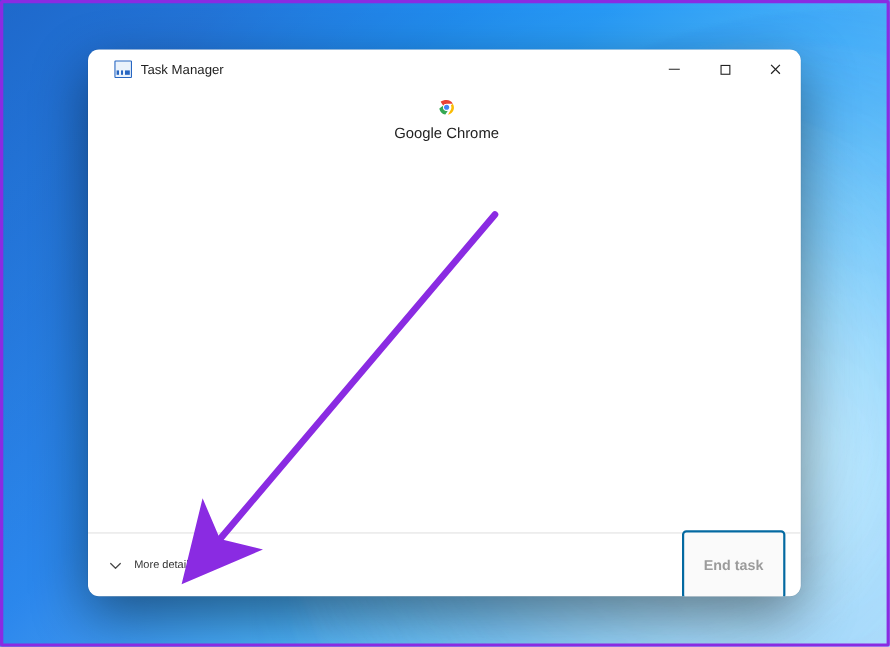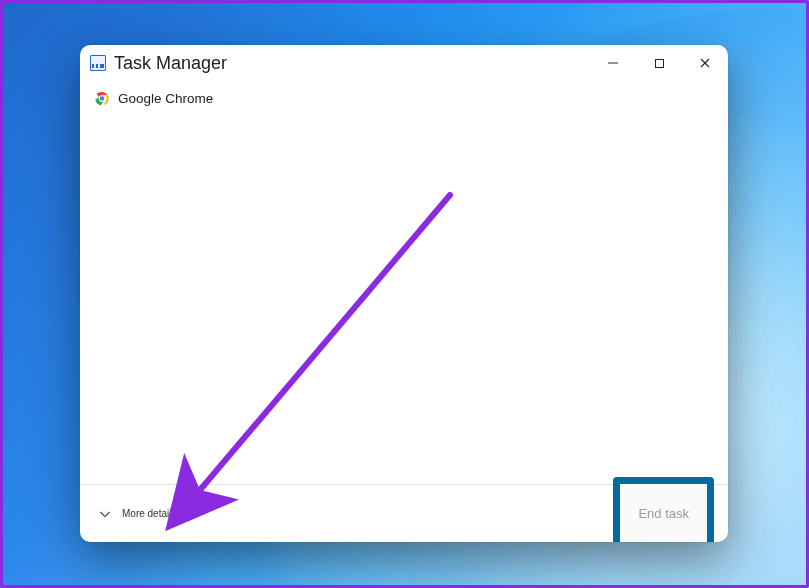--- a/index.html
+++ b/index.html
@@ -33,55 +33,55 @@
       position: absolute;
       left: 80px; top: 45px;
       width: 648px; height: 497px;
       background: #ffffff;
       border-radius: 10px;
       box-shadow: 0 18px 50px rgba(0,0,0,0.45), 0 0 0 .5px rgba(0,0,0,0.08);
       display: flex; flex-direction: column;
       overflow: hidden;
     }
     .titlebar {
-      height: 36px; display:flex; align-items:center; padding-left:10px;
-      font-size: 18px; color:#222;
+      height: 36px; display:flex; align-items:center; padding-left:24px;
+      font-size: 12px; color:#222;
     }
     .tm-icon { width:16px; height:16px; margin-right:8px; border:1px solid #2766c2; background:#eaf2fb; position:relative; border-radius:1px; }
     .tm-icon::before{ content:""; position:absolute; left:1px; right:1px; top:8px; height:4px;
       background: linear-gradient(90deg,#2766c2 0 2px, transparent 2px 4px, #2766c2 4px 6px, transparent 6px 8px, #2766c2 8px 12px, transparent 12px); }
     .title-text { flex:none; }
     .title-spacer { flex:1; }
     .win-controls { display:flex; height:100%; }
     .win-btn { width:46px; display:flex; align-items:center; justify-content:center; font-size:13px; color:#2b2b2b; }
     .win-btn svg { display:block; }
 
     .content { flex:1; padding: 4px 0 0 0; }
     .process-row {
       display:flex; align-items:center; gap:8px;
       padding: 4px 10px 4px 14px; height: 26px;
-      font-size: 13.5px; color:#222;
+      font-size: 13.5px; color:#222;flex-direction:column;
     }
     .chrome-icon { width:16px; height:16px; flex:none; }
 
     .footer {
       height: 58px; border-top:1px solid #e2e2e2;
       display:flex; align-items:center; justify-content:space-between;
       padding: 0 14px;
     }
     .more-details {
       display:flex; align-items:center; gap:10px;
       font-size: 10px; color:#333; cursor:pointer;
       padding: 6px 4px; border-radius:4px;
     }
     .chev { width:14px; height:14px; }
     .end-task {
       font-size: 13px; color:#9b9b9b;
-      border:7px solid #0369a1; background:#fafafa;
-      padding: 22px 18px; border-radius:4px;
+      border:2px solid #0369a1; background:#fafafa;
+      padding: 22px 18px; border-radius:4px;font-weight:bold;
     }
 
     
     .arrow-layer { position:absolute; inset:0; pointer-events:none; }
   </style>
 </head>
 <body>
 
 <div class="wallpaper">
   <div class="wall-petal wp2"></div>

